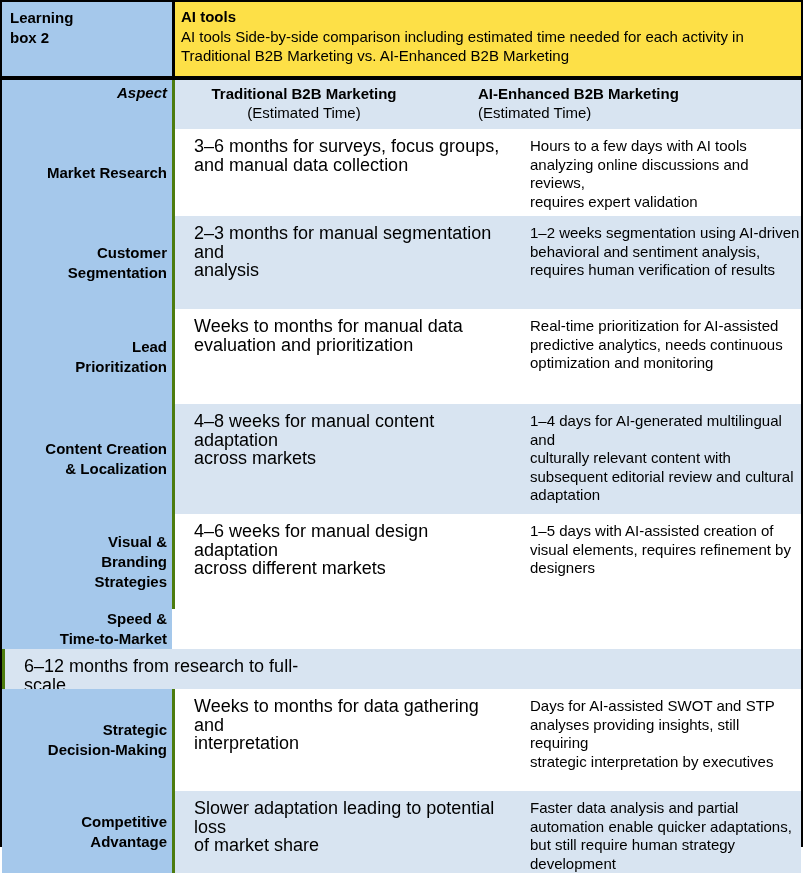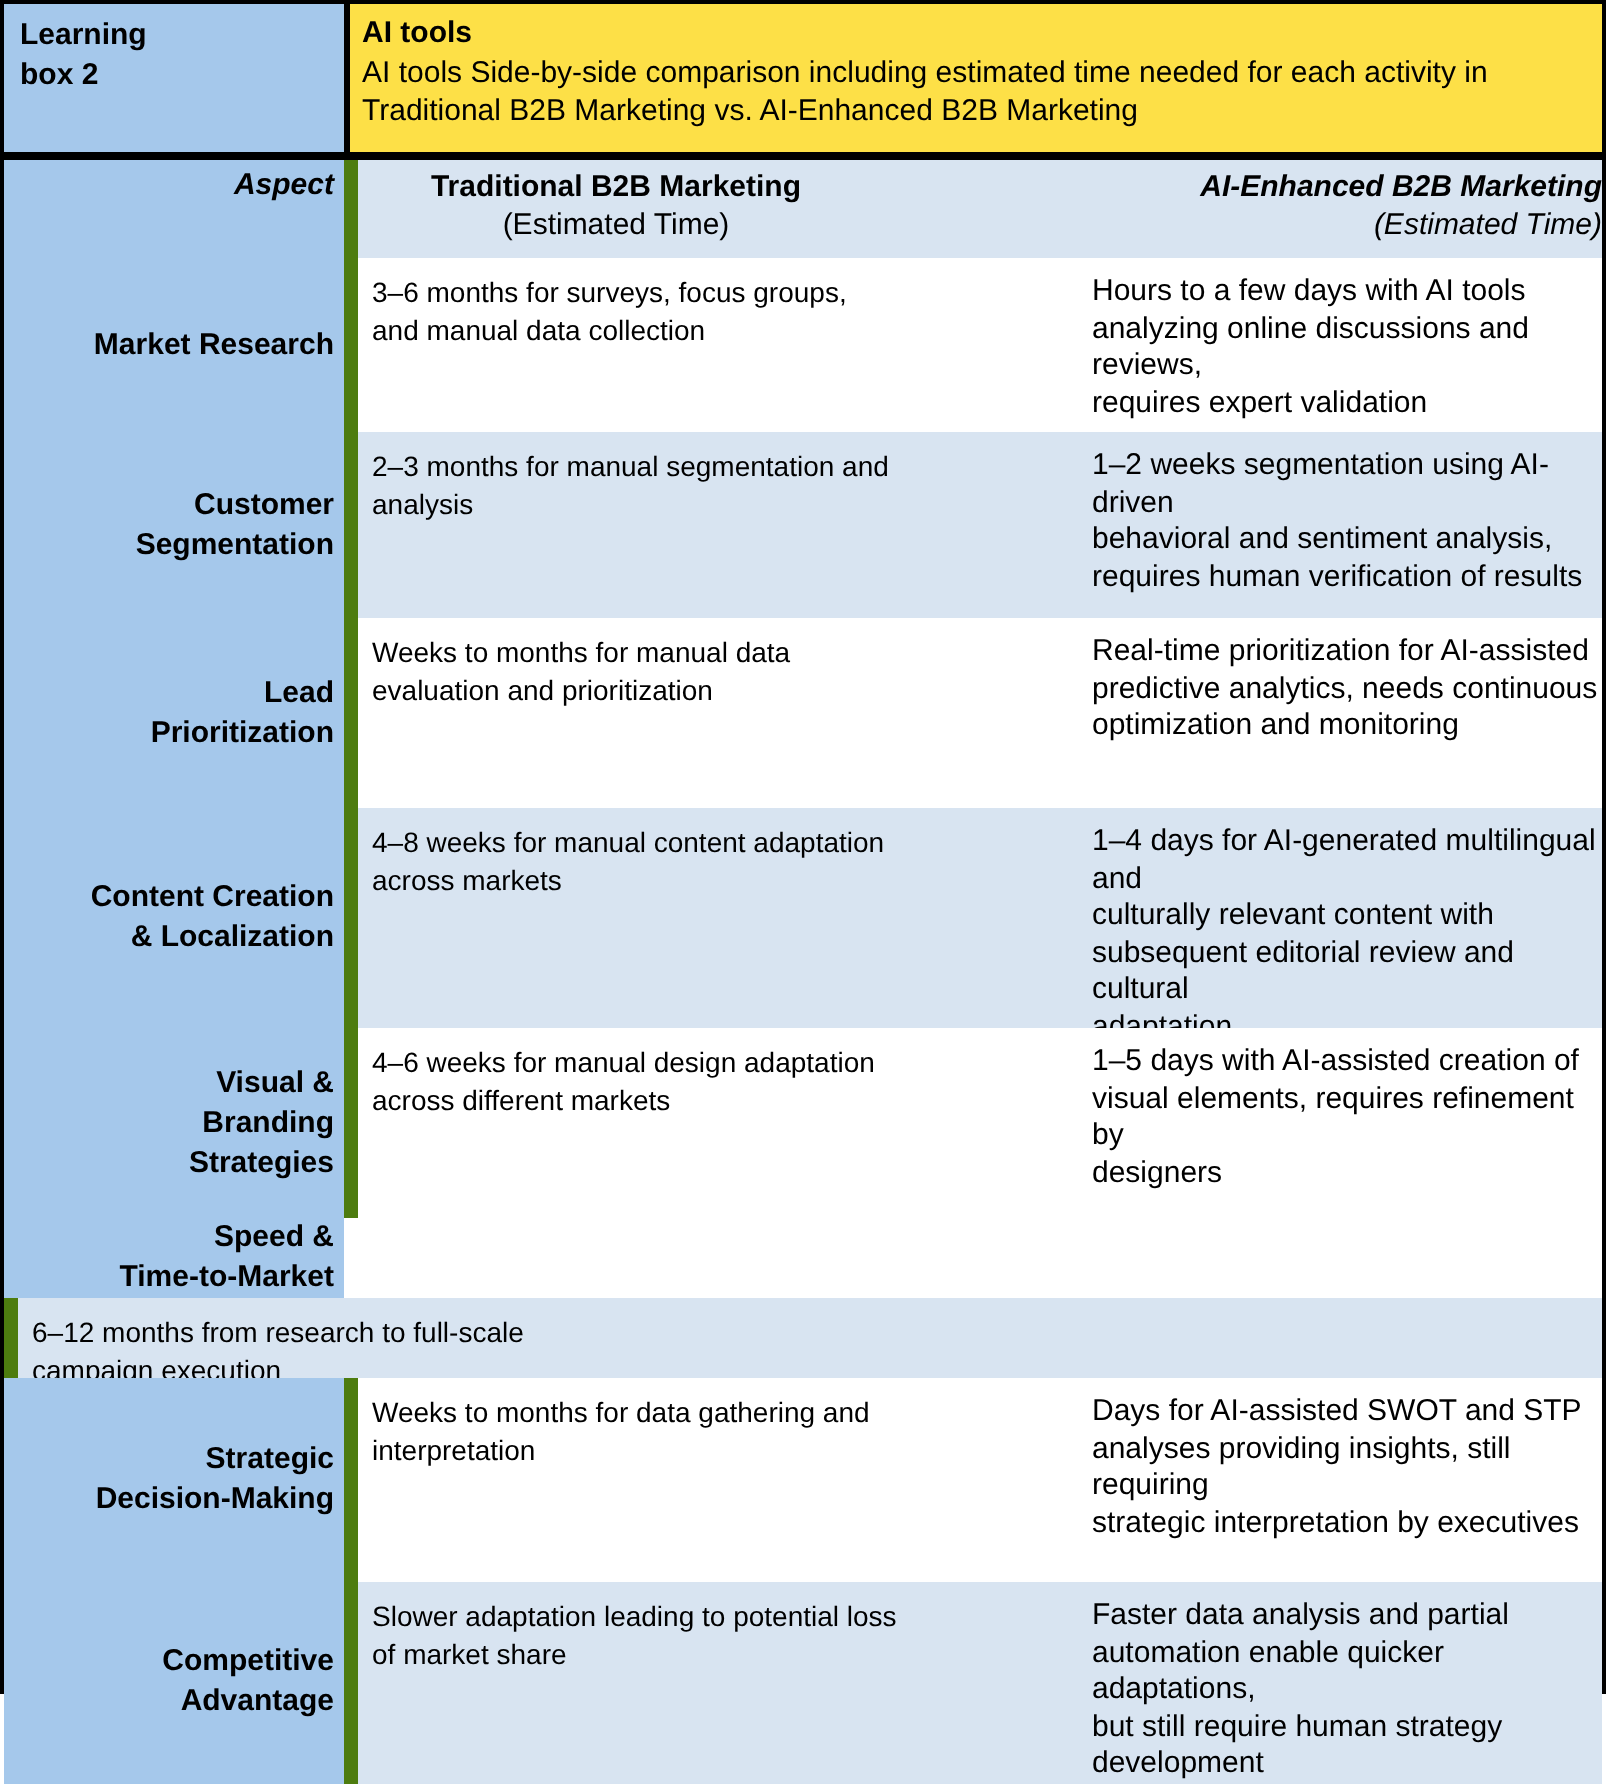--- a/index.html
+++ b/index.html
@@ -39,34 +39,33 @@
   .row { display: flex; flex: none; }
   .aspect-cell {
     width: 170px; flex: none;
     background: var(--aspect-blue);
     display: flex; align-items: center; justify-content: flex-end;
     text-align: right;
     padding-right: 5px;
     font-weight: bold; font-size: 15px; line-height: 20px;
   }
   .content {
-    flex: 1; border-left: 7px solid #4d7c0f;
+    flex: 1; border-left: 3px solid #4d7c0f;
     display: flex;
     background: #fff;
-    gap: 24px;
   }
   .row.shaded .content { background: var(--row-blue); }
 
-  .trad-cell { width: 313px; flex: none; padding: 8px 0 0 7px; font-size: 14px; line-height: 18.5px; }
+  .trad-cell { width: 313px; flex: none; padding: 8px 0 0 7px; font-size: 18px; line-height: 18.5px; margin-left: 12px; }
   .ai-cell   { flex: 1; padding: 8px 0 0 6px; font-size: 15px; line-height: 18.5px; margin-left: 24px; }
 
   
   .row.hdr .aspect-cell { align-items: flex-start; padding-top: 3px; font-style: italic; }
   .hdr-col1 { width: 258px; flex: none; text-align: center; padding-top: 4px; }
-  .hdr-col2 { flex: 1; text-align: right; padding: 4px 0 0 45px; font-style: italic; }
+  .hdr-col2 { flex: 1; text-align: left; padding: 4px 0 0 45px; }
   .hdr-title { font-weight: bold; font-size: 15px; line-height: 19px; }
   .hdr-sub   { font-size: 15px; line-height: 19px; }
 </style>
 </head>
 <body>
 
 <div class="lbtable" style="--aspect-blue:#a5c8eb; --row-blue:#d8e4f1;">
 
   <div class="top-row">
     <div class="top-left pre">Learning

